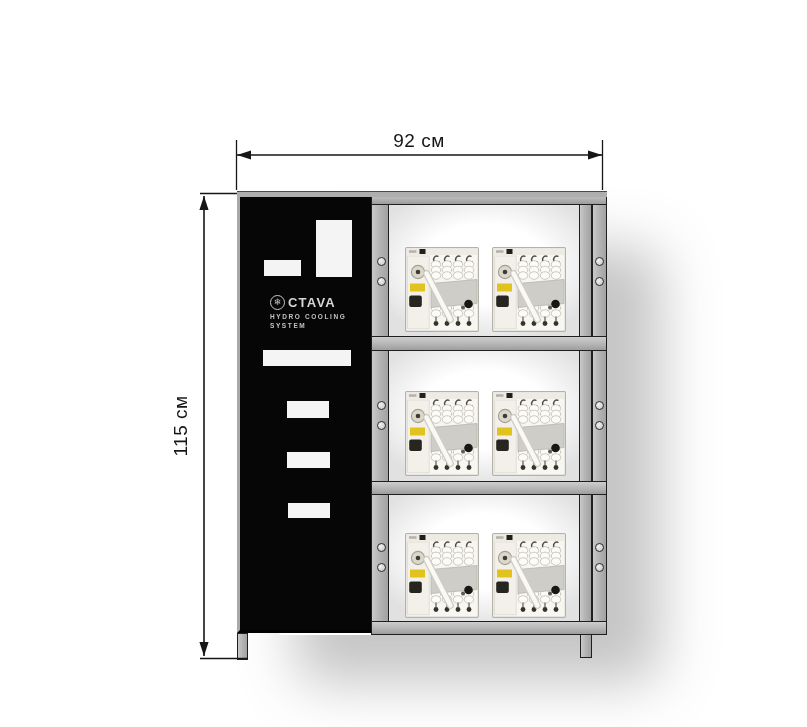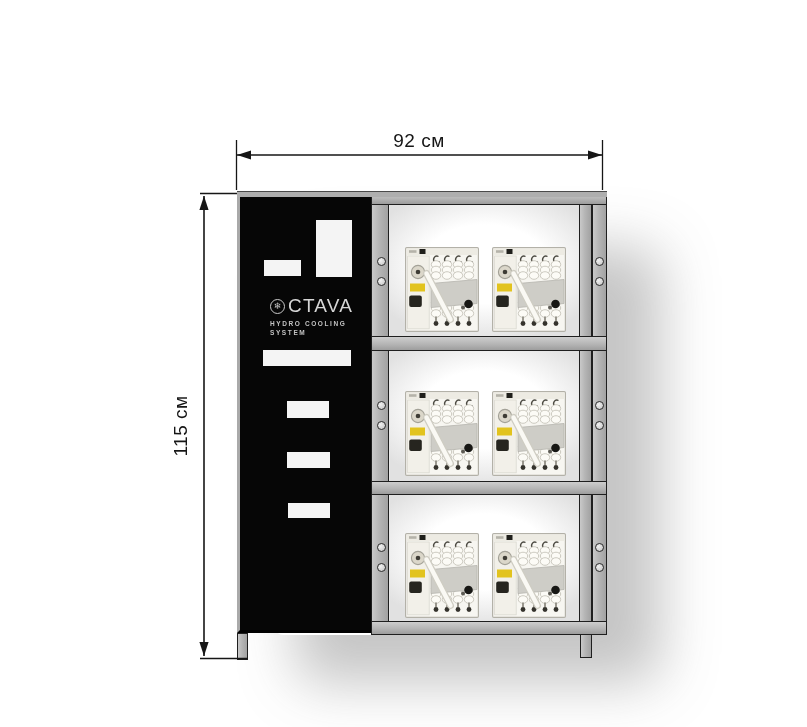--- a/index.html
+++ b/index.html
@@ -32,21 +32,21 @@
   .cut-4{left:47px;top:208px;width:42px;height:17px;}
   .cut-5{left:47px;top:259px;width:43px;height:16px;}
   .cut-6{left:48px;top:310px;width:42px;height:15px;}
   .brand{position:absolute;left:30px;top:102px;color:var(--logo-gray,#d4d4d4);}
   .logo-row{display:flex;align-items:center;gap:3px;}
   .logo-o{
     width:15px;height:15px;border:1.4px solid #c9c9c9;border-radius:50%;
     display:flex;align-items:center;justify-content:center;
     font-size:9px;line-height:1;color:#c9c9c9;box-sizing:border-box;
   }
-  .logo-word{font-size:19px;letter-spacing:1.2px;font-weight:400;color:#d6d6d6;}
+  .logo-word{font-size:13px;letter-spacing:1.2px;font-weight:700;color:#d6d6d6;}
   .brand-sub{font-size:6.5px;letter-spacing:1.6px;color:#c3c3c3;margin-top:3px;font-weight:bold;}
   .brand-sub2{font-size:6.5px;letter-spacing:1.6px;color:#c3c3c3;margin-top:2px;font-weight:bold;}
   
   .rack-interior{
     position:absolute;left:389px;top:197px;width:191px;height:425px;
     background:#e9e9e9;z-index:1;
   }
   .shelf-glow{position:absolute;left:390px;width:189px;z-index:1;
     background:radial-gradient(ellipse 65% 60% at 50% 45%, #ffffff 50%, #e1e1e1 100%);}
   .glow-1{top:205px;height:131px;}

